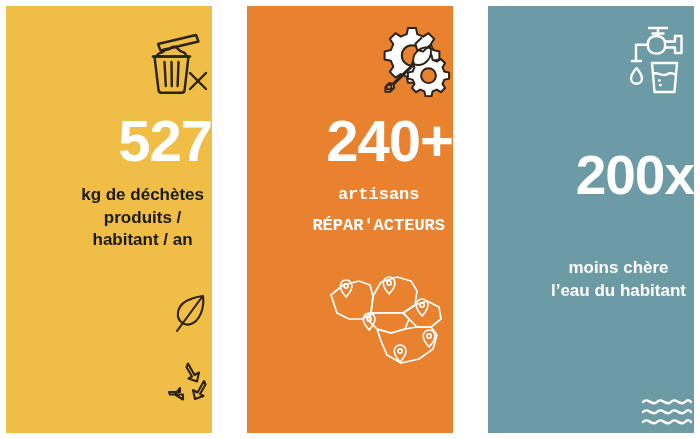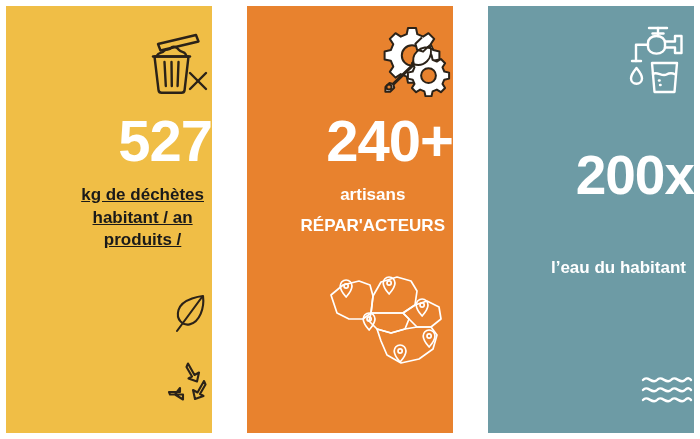--- a/index.html
+++ b/index.html
@@ -69,22 +69,22 @@
 
   
   .caption {
     margin-top: 14px;
     text-align: center;
     font-size: 17px;
     line-height: 1.33;
     font-weight: bold;
     padding: 0 8px;
   }
-  .panel-yellow .caption { color: #1a1a1a; font-weight: bold; text-decoration: underline; }
-  .panel-orange .caption { color: #ffffff; }
+  .panel-yellow .caption { color: #1a1a1a; font-weight: bold; }
+  .panel-orange .caption { color: #ffffff; font-family: Liberation Mono, monospace; }
   .panel-teal   .caption { color: #ffffff; }
   .caption-line { display: block; }
   .caption .emph { font-weight: bold; margin-top: 8px; }
 
   
   .deco {
     display: flex;
     align-items: center;
     justify-content: center;
   }
@@ -123,22 +123,22 @@
 
         <path d="M50 47 L66 63"></path>
         <path d="M66 47 L50 63"></path>
       </svg>
     </div>
 
     <div class="figure">527</div>
 
     <div class="caption" style="color: rgb(26, 26, 26);">
       <span class="caption-line">kg de déchètes</span>
+      <span class="caption-line">produits /</span>
       <span class="caption-line">habitant / an</span>
-      <span class="caption-line">produits /</span>
     </div>
 
     <div class="deco deco-a">
       <svg width="40" height="44" viewBox="0 0 40 44" fill="none" stroke="#2b2218" stroke-width="2.1" stroke-linecap="round" stroke-linejoin="round">
 
         <path d="M31 6 C31 6 10 8 6.5 20 C3.6 29.8 11 35.8 17.6 34.4
                  C27.6 32.3 32.6 18 31 6 Z"></path>
 
         <path d="M30 7 L5 41"></path>
       </svg>
@@ -264,20 +264,21 @@
         <path d="M35 52 C39 49 44 55 48.5 52.5 C52 50.6 54.5 51 57.5 52.5"></path>
 
         <path d="M41 58.5 L41.6 58.5"></path>
         <path d="M42 63 L42.6 63"></path>
       </svg>
     </div>
 
     <div class="figure">200x</div>
 
     <div class="caption" style="color: rgb(255, 255, 255);">
+      <span class="caption-line">moins chère</span>
       <span class="caption-line">l’eau du habitant</span>
     </div>
 
     <div class="deco deco-waves">
       <svg width="54" height="36" viewBox="0 0 54 36" fill="none" stroke="#ffffff" stroke-width="2.4" stroke-linecap="round" stroke-linejoin="round">
         <path d="M3 8 C8 2.5 12 13 17 8 C22 2.5 26 13 31 8 C36 2.5 40 13 45 8 C48 5 50 6.6 51 8"></path>
         <path d="M3 18 C8 12.5 12 23 17 18 C22 12.5 26 23 31 18 C36 12.5 40 23 45 18 C48 15 50 16.6 51 18"></path>
         <path d="M3 28 C8 22.5 12 33 17 28 C22 22.5 26 33 31 28 C36 22.5 40 33 45 28 C48 25 50 26.6 51 28"></path>
       </svg>
     </div>

